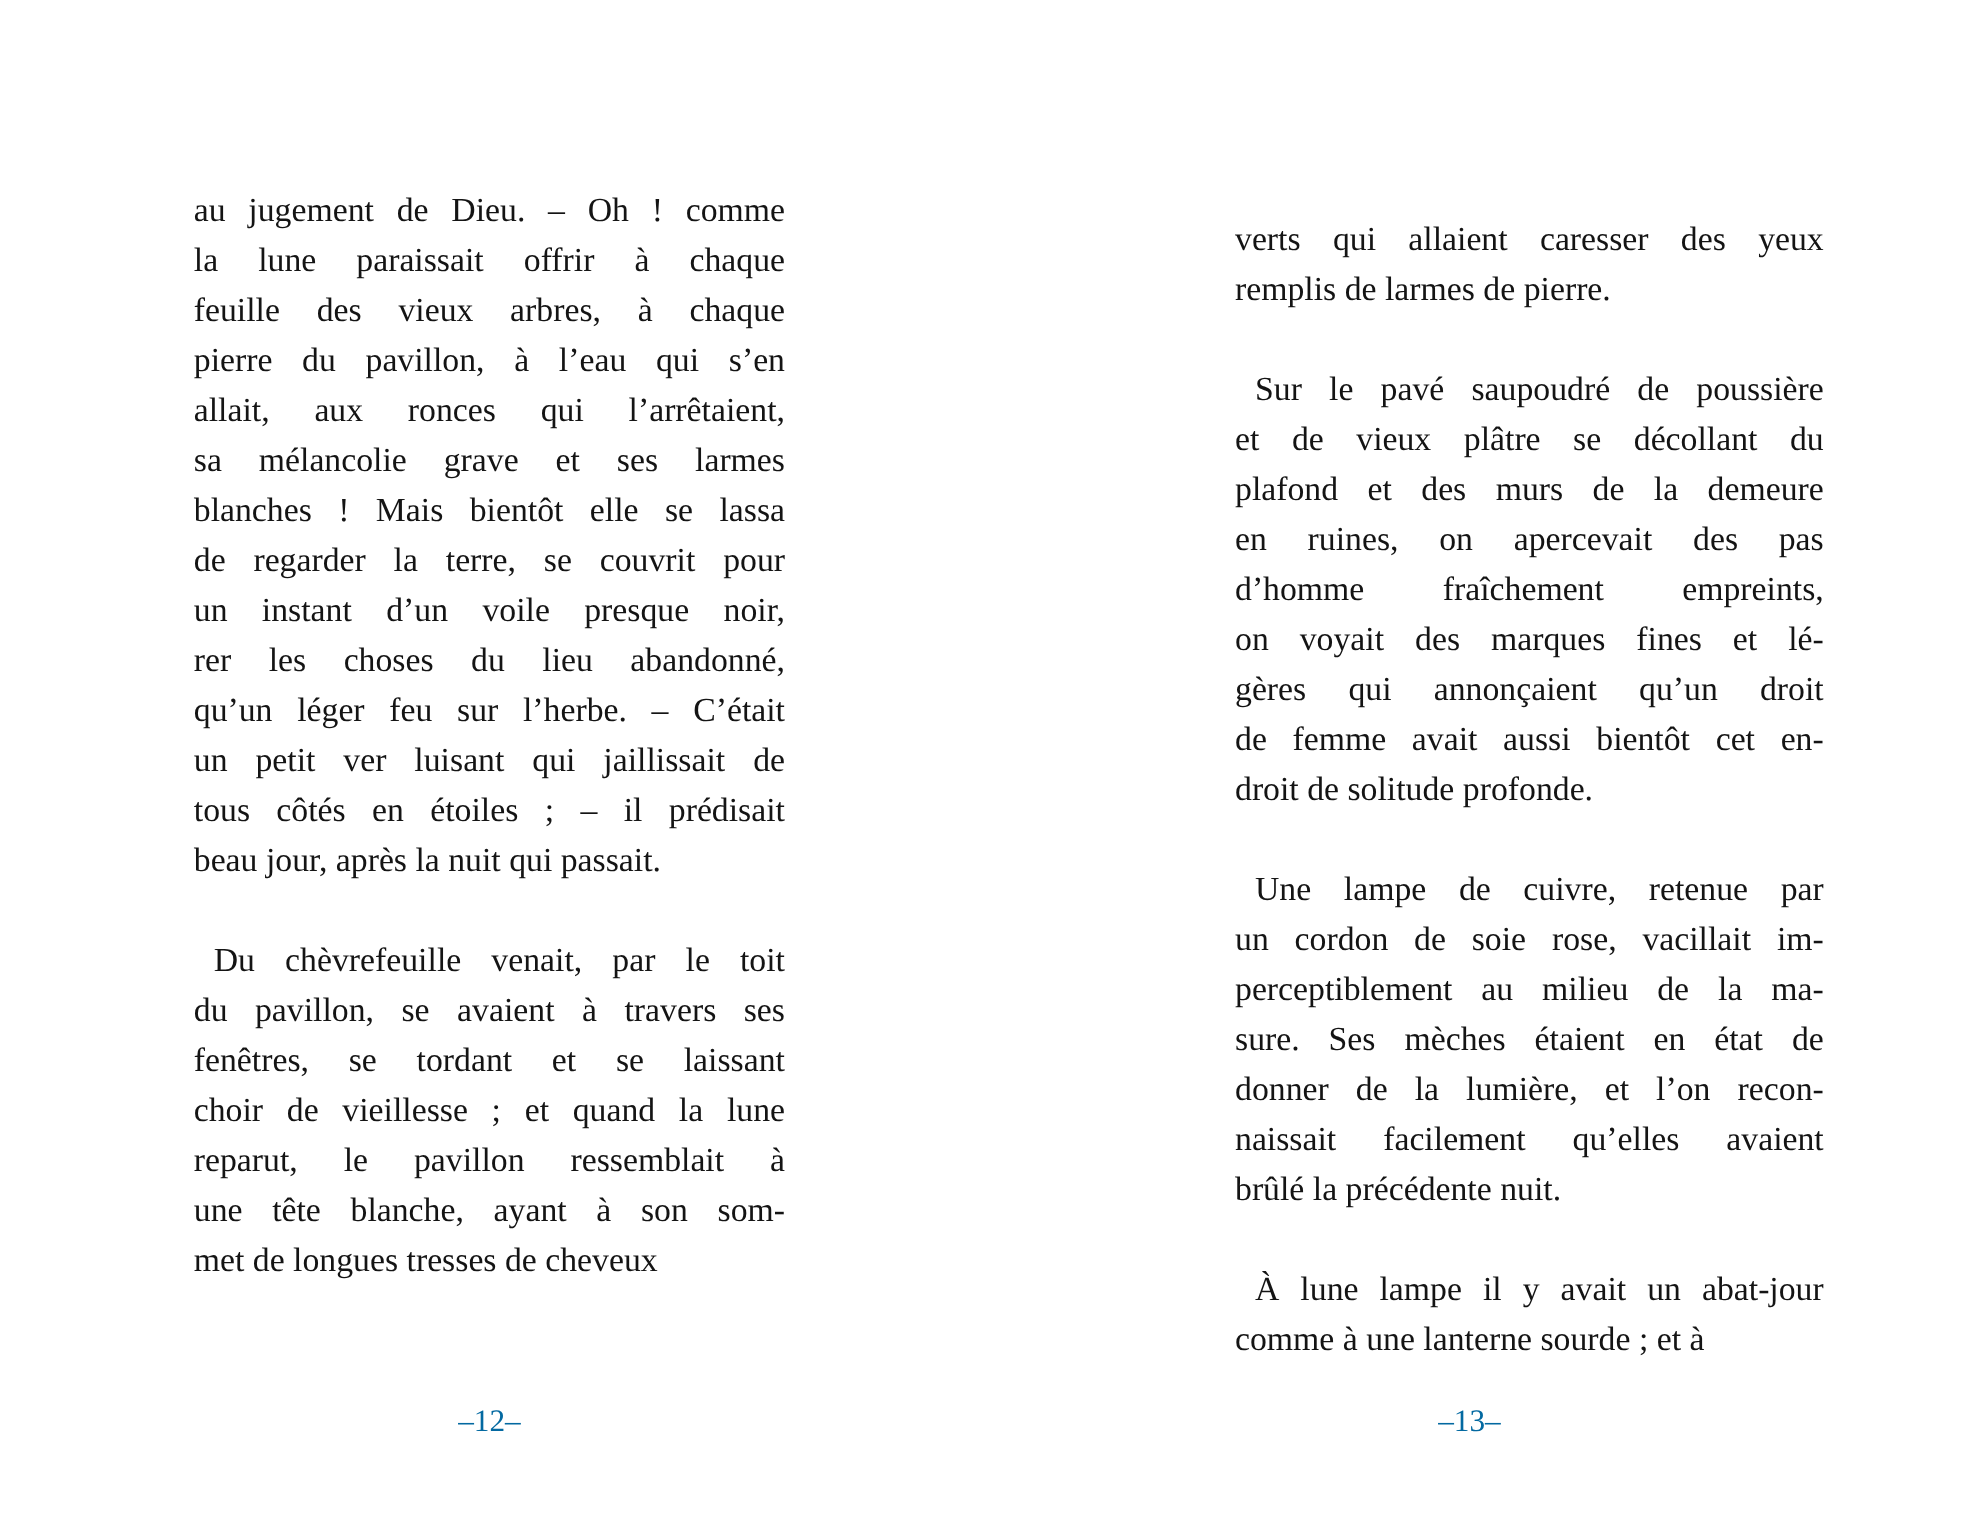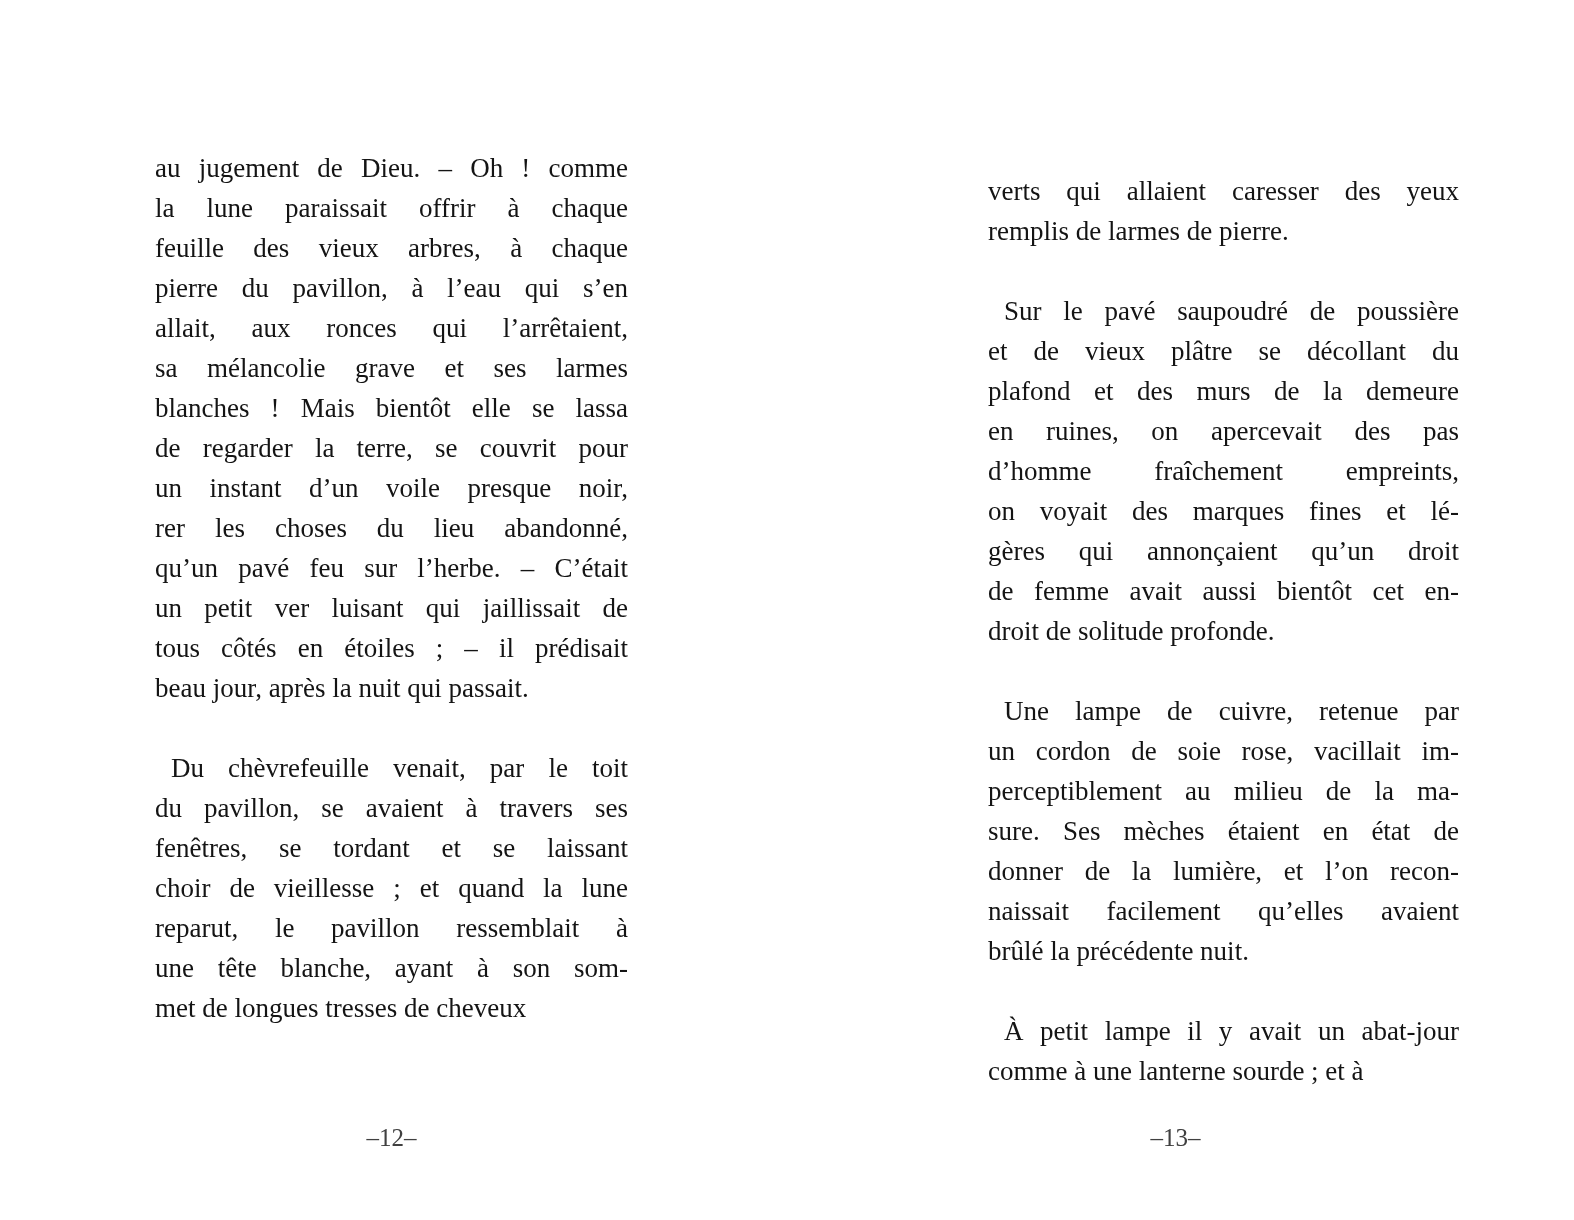--- a/index.html
+++ b/index.html
@@ -45,21 +45,21 @@
   .line.indent {
     padding-left: 16px;
     box-sizing: border-box;
   }
   .page-number {
     position: absolute;
     top: 1122px;
     font-size: 25px;
     line-height: 32px;
     text-align: center;
-    color: #404040;
+    color: #0369a1;
   }
   #number-left  { left: 155px; width: 473px; }
   #number-right { left: 940px; width: 471px; }
 </style>
 </head>
 <body>
 
 <div class="spread">
 
   <div class="text-block" id="text-left">
@@ -67,21 +67,21 @@
         <div class="line">au jugement de Dieu. – Oh ! comme</div>
         <div class="line">la lune paraissait offrir à chaque</div>
         <div class="line">feuille des vieux arbres, à chaque</div>
         <div class="line">pierre du pavillon, à l’eau qui s’en</div>
         <div class="line">allait, aux ronces qui l’arrêtaient,</div>
         <div class="line">sa mélancolie grave et ses larmes</div>
         <div class="line">blanches ! Mais bientôt elle se lassa</div>
         <div class="line">de regarder la terre, se couvrit pour</div>
         <div class="line">un instant d’un voile presque noir,</div>
         <div class="line">rer les choses du lieu abandonné,</div>
-        <div class="line">qu’un pavé feu sur l’herbe. –  C’était</div>
+        <div class="line">qu’un léger feu sur l’herbe. –  C’était</div>
         <div class="line">un petit ver luisant qui jaillissait de</div>
         <div class="line">tous côtés en étoiles ; – il prédisait</div>
         <div class="line last">beau jour, après la nuit qui passait.</div>
       </div>
       <div class="paragraph">
         <div class="line indent">Du chèvrefeuille venait, par le toit</div>
         <div class="line">du pavillon, se avaient à travers ses</div>
         <div class="line">fenêtres, se tordant et se laissant</div>
         <div class="line">choir de vieillesse ; et quand la lune</div>
         <div class="line">reparut, le pavillon ressemblait à</div>
@@ -109,21 +109,21 @@
       <div class="paragraph">
         <div class="line indent">Une lampe de cuivre, retenue par</div>
         <div class="line">un cordon de soie rose, vacillait im-</div>
         <div class="line">perceptiblement au milieu de la ma-</div>
         <div class="line">sure. Ses mèches étaient en état de</div>
         <div class="line">donner de la lumière, et l’on recon-</div>
         <div class="line">naissait facilement qu’elles avaient</div>
         <div class="line last">brûlé la précédente nuit.</div>
       </div>
       <div class="paragraph">
-        <div class="line indent">À petit lampe il y avait un abat-jour</div>
+        <div class="line indent">À lune lampe il y avait un abat-jour</div>
         <div class="line last">comme à une lanterne sourde ; et à</div>
       </div>
     </div>
 
   <div class="page-number" id="number-left">–12–</div>
 
   <div class="page-number" id="number-right">–13–</div>
 
 </div>
 

